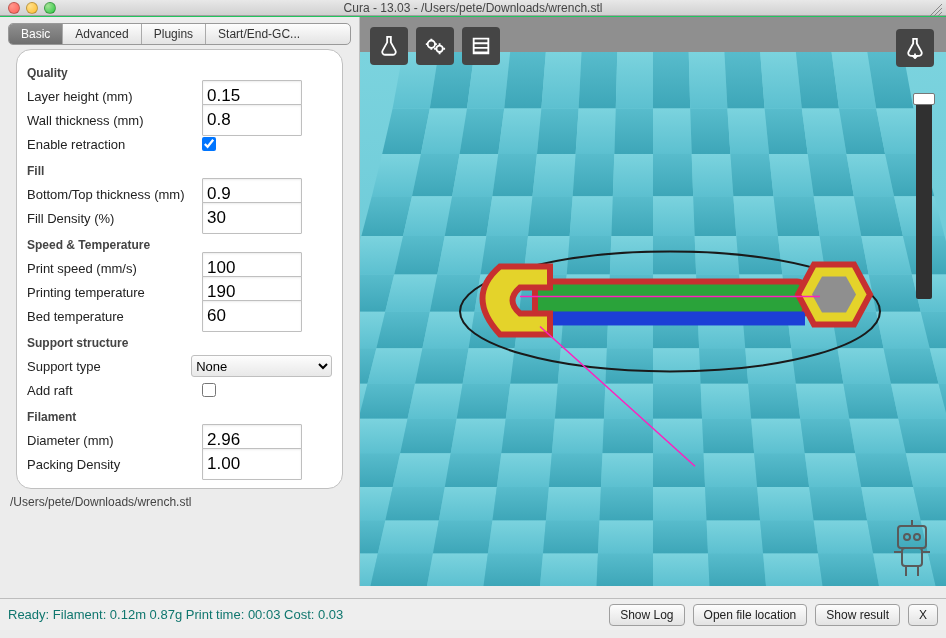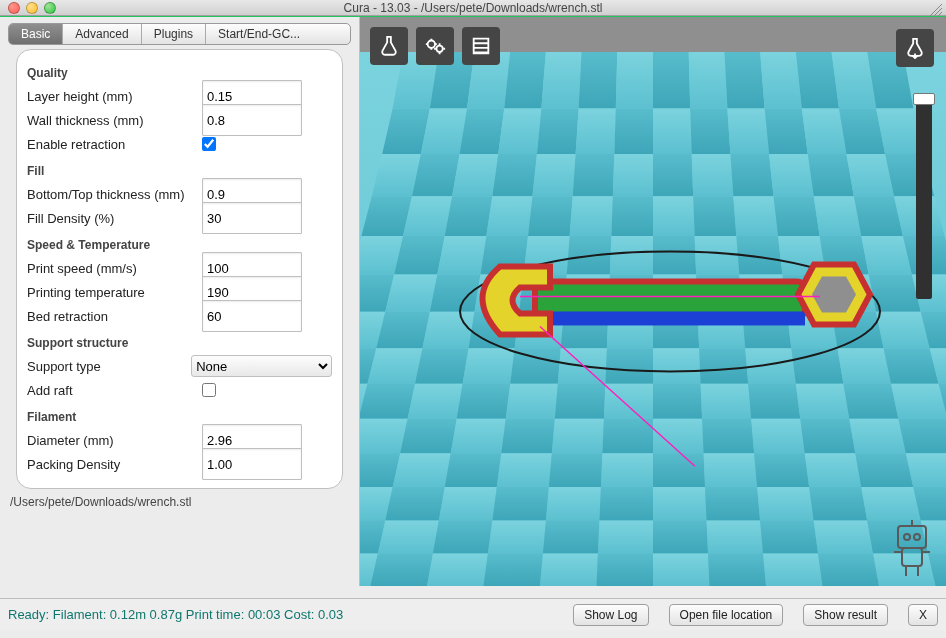--- a/index.html
+++ b/index.html
@@ -24,30 +24,30 @@
 .tabs { display: flex; margin: 6px 8px 4px 8px; border: 1px solid #999; border-radius: 5px; overflow: hidden; background: linear-gradient(#fdfdfd, #e3e3e3); height: 22px; }
 .tab { flex: 0 0 auto; padding: 3px 12px; font-size: 12px; color: #333; border-right: 1px solid #aaa; cursor: pointer; }
 .tab:last-child { border-right: none; }
 .tab.active { background: linear-gradient(#8f8f8f, #6f6f6f); color: #fff; }
 
 
 .panel { margin: 4px 16px; background: #fff; border: 1px solid #c0c0c0; border-radius: 15px; padding: 8px 10px 12px 10px; }
 .section-h { font-weight: bold; font-size: 12px; color: #444; margin: 8px 0 4px 0; }
 .row { display: flex; align-items: center; height: 24px; font-size: 13px; color: #222; }
 .row .lbl { width: 175px; }
-.row input[type=text] { width: 100px; height: 32px; border: 1px solid #bfbfbf; background: #fff; padding: 1px 4px; font-size: 13px; border-radius: 1px; box-shadow: inset 0 1px 2px rgba(0,0,0,0.08); }
+.row input[type=text] { width: 100px; height: 32px; border: 1px solid #bfbfbf; background: #fff; padding: 1px 4px; font-size: 17px; border-radius: 1px; box-shadow: inset 0 1px 2px rgba(0,0,0,0.08); }
 .row input[type=checkbox] { width: 14px; height: 14px; }
 .row select { width: 150px; height: 22px; font-size: 13px; border: 1px solid #bfbfbf; border-radius: 3px; background: linear-gradient(#fdfdfd,#e8e8e8); }
 
 .filepath { font-size: 12px; color: #444; margin: 6px 10px; }
 
 
 .statusbar { height: 32px; padding: 0 8px; display: flex; align-items: center; justify-content: space-between; border-top: 1px solid #bdbdbd; background: #eee; }
 .status-text { font-size: 13px; color: #0f766e; }
-.status-btns { display: flex; gap: 20px; }
+.status-btns { display: flex; gap: 8px; }
 .btn { background: linear-gradient(#fdfdfd, #e3e3e3); border: 1px solid #9f9f9f; border-radius: 4px; padding: 3px 10px; font-size: 12px; color: #222; cursor: pointer; }
 
 
 .view3d { position: absolute; inset: 0; background: #999; }
 
 .floor-svg { position: absolute; inset: 0; width: 100%; height: 100%; }
 
 .tool-icons { position: absolute; left: 10px; top: 10px; display: flex; gap: 8px; }
 .ticon { width: 38px; height: 38px; background: #454545; border-radius: 4px; display: flex; align-items: center; justify-content: center; cursor: pointer; }
 .ticon svg { width: 22px; height: 22px; }
@@ -112,21 +112,21 @@
       <div class="section-h">Speed &amp; Temperature</div>
       <div class="row">
         <span class="lbl">Print speed (mm/s)</span>
         <input type="text" value="100" style="">
       </div>
       <div class="row">
         <span class="lbl">Printing temperature</span>
         <input type="text" value="190" style="">
       </div>
       <div class="row">
-        <span class="lbl">Bed retraction</span>
+        <span class="lbl">Bed temperature</span>
         <input type="text" value="60" style="">
       </div>
 
       <div class="section-h">Support structure</div>
       <div class="row">
         <span class="lbl">Support type</span>
         <select><option>None</option></select>
       </div>
       <div class="row">
         <span class="lbl">Add raft</span>

